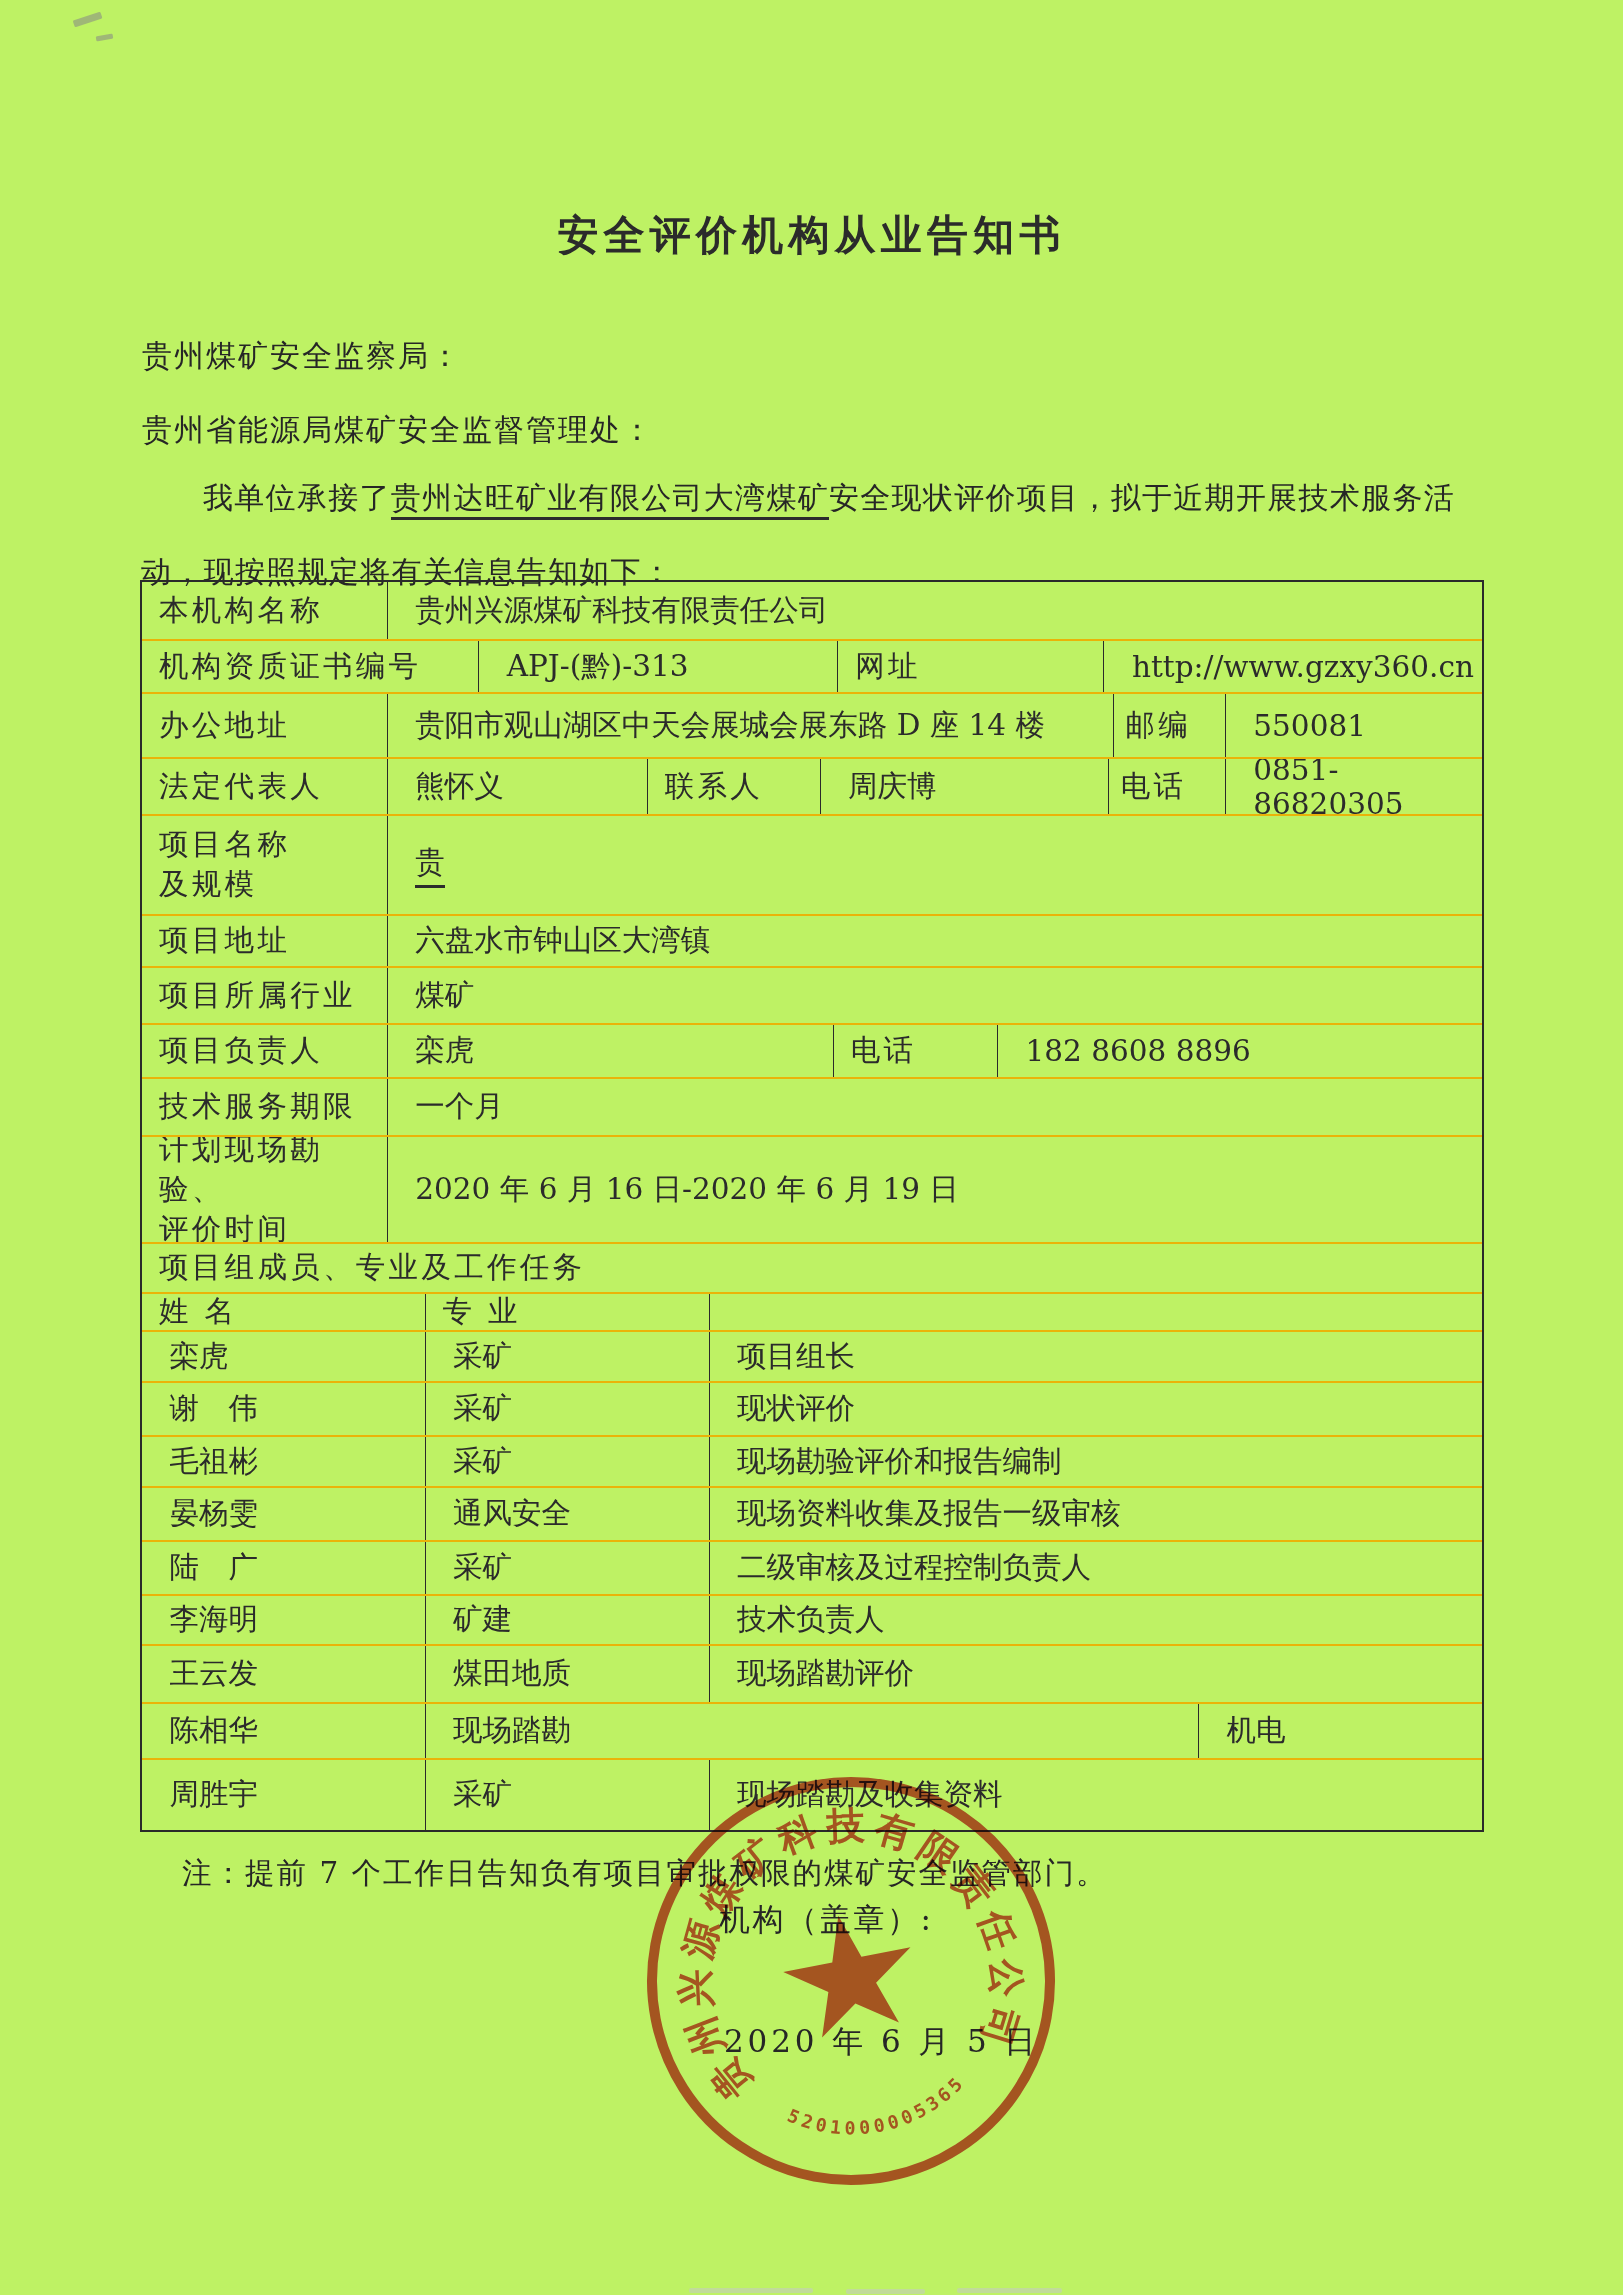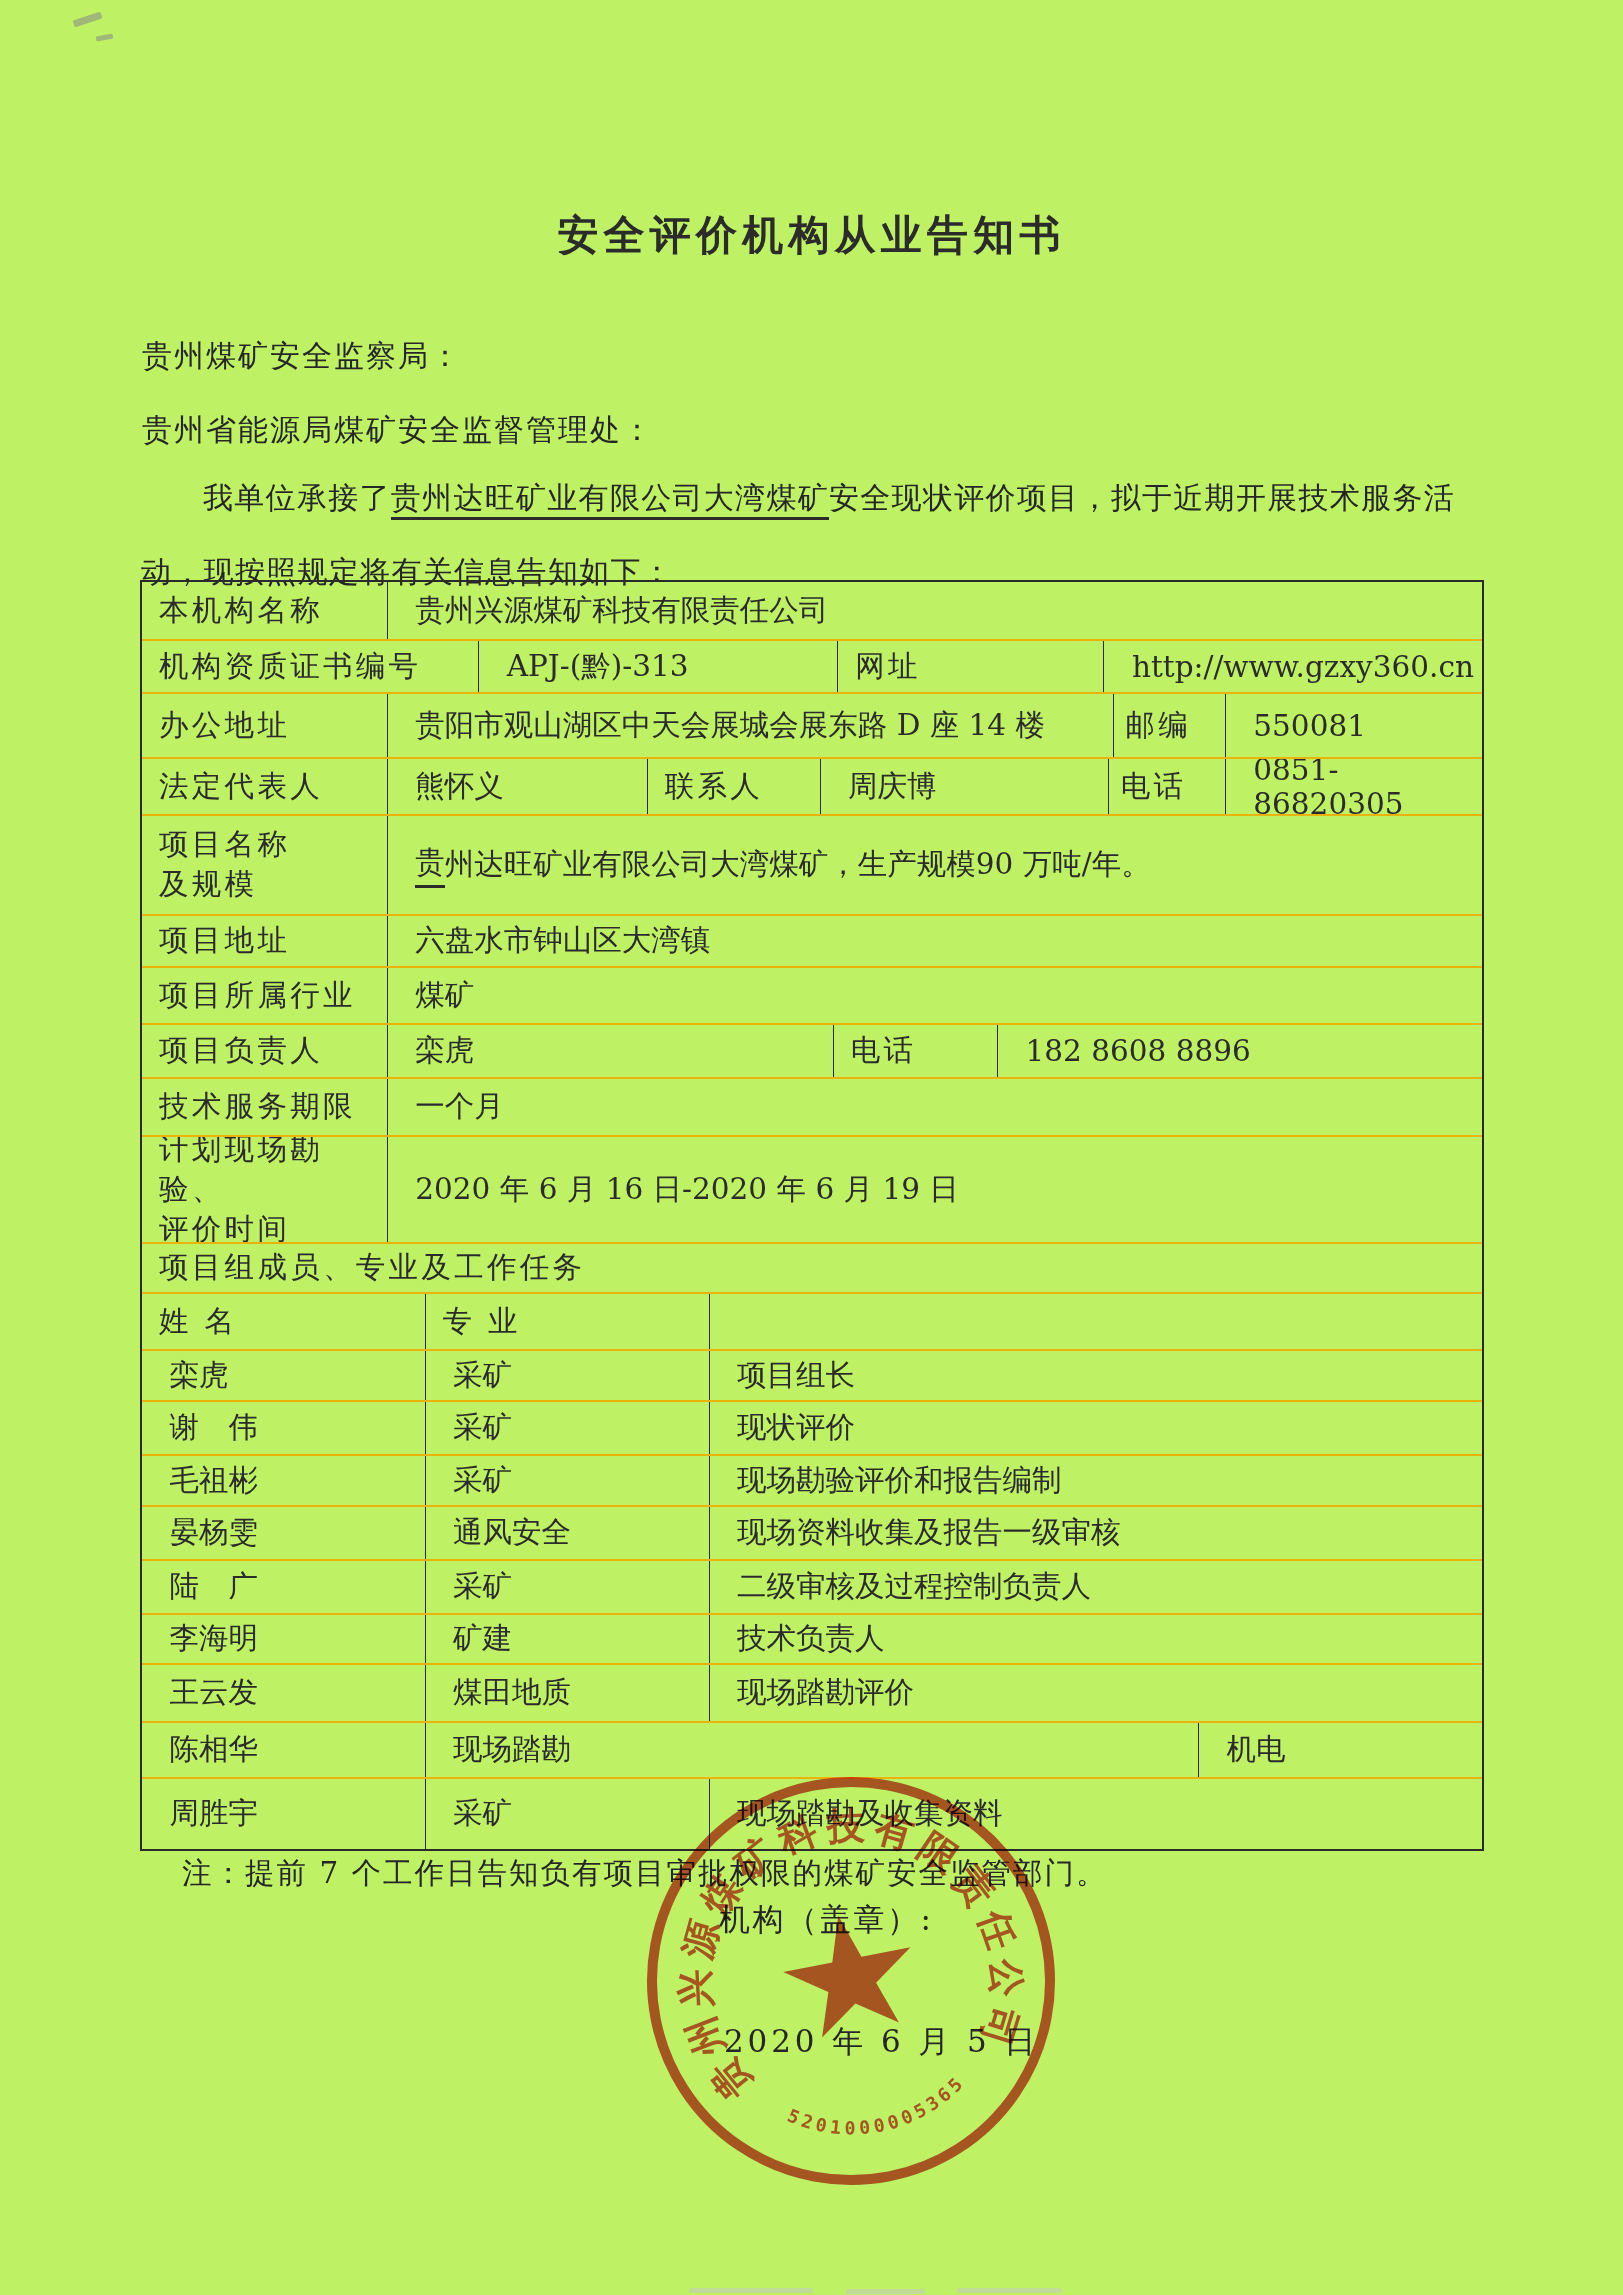--- a/index.html
+++ b/index.html
@@ -113,21 +113,21 @@
       <div class="t-cell w4b">熊怀义</div>
       <div class="t-cell lab w4c">联系人</div>
       <div class="t-cell w4d">周庆博</div>
       <div class="t-cell lab w4e" style="padding-left:11.8px">电话</div>
       <div class="t-cell w4f">0851-86820305</div>
     </div>
 
     <div class="t-row" style="height:100px">
       <div class="t-cell lab wA">项目名称
 及规模</div>
-      <div class="t-cell wB"><span class="u">贵</span><span>州达旺矿业有限公司大湾煤矿，生产规模90 万吨/年。</span></div>
+      <div class="t-cell wB"><span class="u">贵</span></div>
     </div>
 
     <div class="t-row" style="height:52px">
       <div class="t-cell lab wA">项目地址</div>
       <div class="t-cell wB">六盘水市钟山区大湾镇</div>
     </div>
 
     <div class="t-row" style="height:57px">
       <div class="t-cell lab wA">项目所属行业</div>
       <div class="t-cell wB">煤矿</div>
@@ -148,21 +148,21 @@
     <div class="t-row" style="height:107px">
       <div class="t-cell lab wA">计划现场勘验、
 评价时间</div>
       <div class="t-cell wB">2020 年 6 月 16 日-2020 年 6 月 19 日</div>
     </div>
 
     <div class="t-row" style="height:50px">
       <div class="t-cell lab wFull">项目组成员、专业及工作任务</div>
     </div>
 
-    <div class="t-row" style="height:57px">
+    <div class="t-row" style="height:38px">
       <div class="t-cell lab wm1">姓  名</div>
       <div class="t-cell lab wm2">专 业</div>
       <div class="t-cell wm3"></div>
     </div>
 
     <div class="t-row" style="height:51px">
       <div class="t-cell wm1">栾虎</div>
       <div class="t-cell wm2">采矿</div>
       <div class="t-cell wm3">项目组长</div>
     </div>

